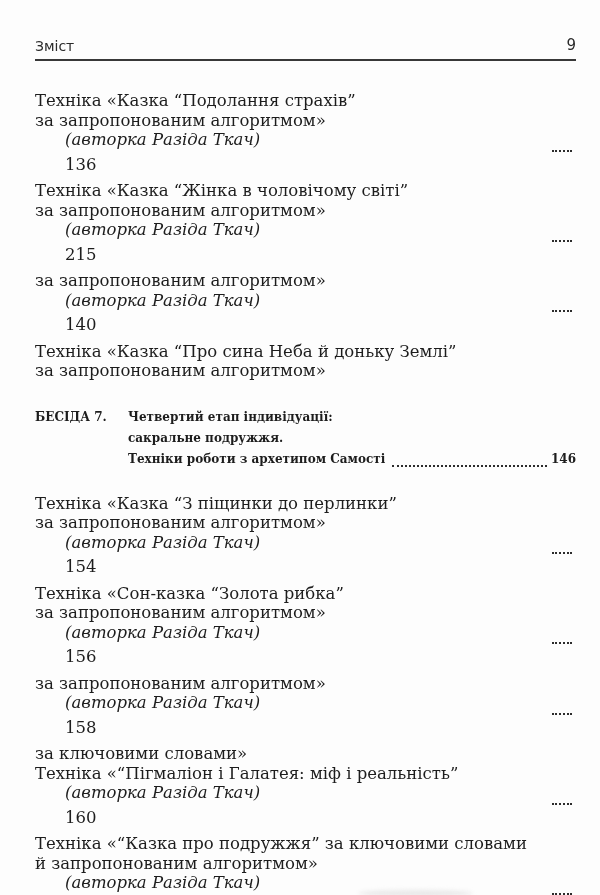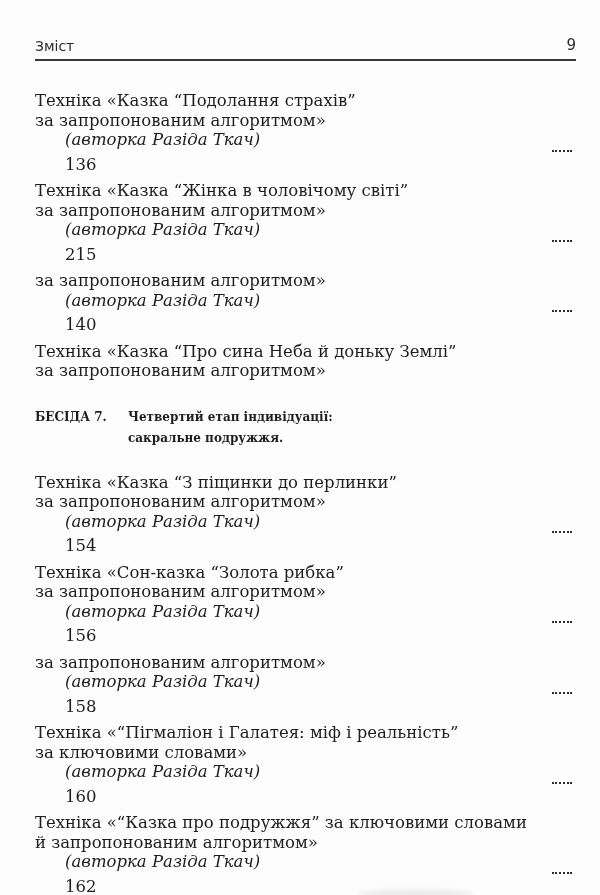--- a/index.html
+++ b/index.html
@@ -147,20 +147,25 @@
     <div class="entry">
       <div class="tline">Техніка «Казка “Про сина Неба й доньку Землі”</div>
       <div class="tline">за запропонованим алгоритмом»</div>
     </div>
 
     <div class="section">
       <div class="label">БЕСІДА 7.</div>
       <div class="content">
         <div>Четвертий етап індивідуації:</div>
         <div>сакральне подружжя.</div>
+        <div class="line-row">
+          <span>Техніки роботи з архетипом Самості</span>
+          <span class="leader"></span>
+          <span class="pnum">146</span>
+        </div>
       </div>
     </div>
 
     <div class="entry">
       <div class="tline">Техніка «Казка “З піщинки до перлинки”</div>
       <div class="tline">за запропонованим алгоритмом»</div>
       <div class="author-row">
         <span class="author">(авторка Разіда Ткач)</span>
         <span class="leader"></span>
         <span class="pnum">154</span>
@@ -180,22 +185,22 @@
     <div class="entry">
       <div class="tline">за запропонованим алгоритмом»</div>
       <div class="author-row">
         <span class="author">(авторка Разіда Ткач)</span>
         <span class="leader"></span>
         <span class="pnum">158</span>
       </div>
     </div>
 
     <div class="entry">
+      <div class="tline">за ключовими словами»</div>
       <div class="tline">Техніка «“Пігмаліон і Галатея: міф і реальність”</div>
-      <div class="tline">за ключовими словами»</div>
       <div class="author-row">
         <span class="author">(авторка Разіда Ткач)</span>
         <span class="leader"></span>
         <span class="pnum">160</span>
       </div>
     </div>
 
     <div class="entry">
       <div class="tline">Техніка «“Казка про подружжя” за ключовими словами</div>
       <div class="tline">й запропонованим алгоритмом»</div>

